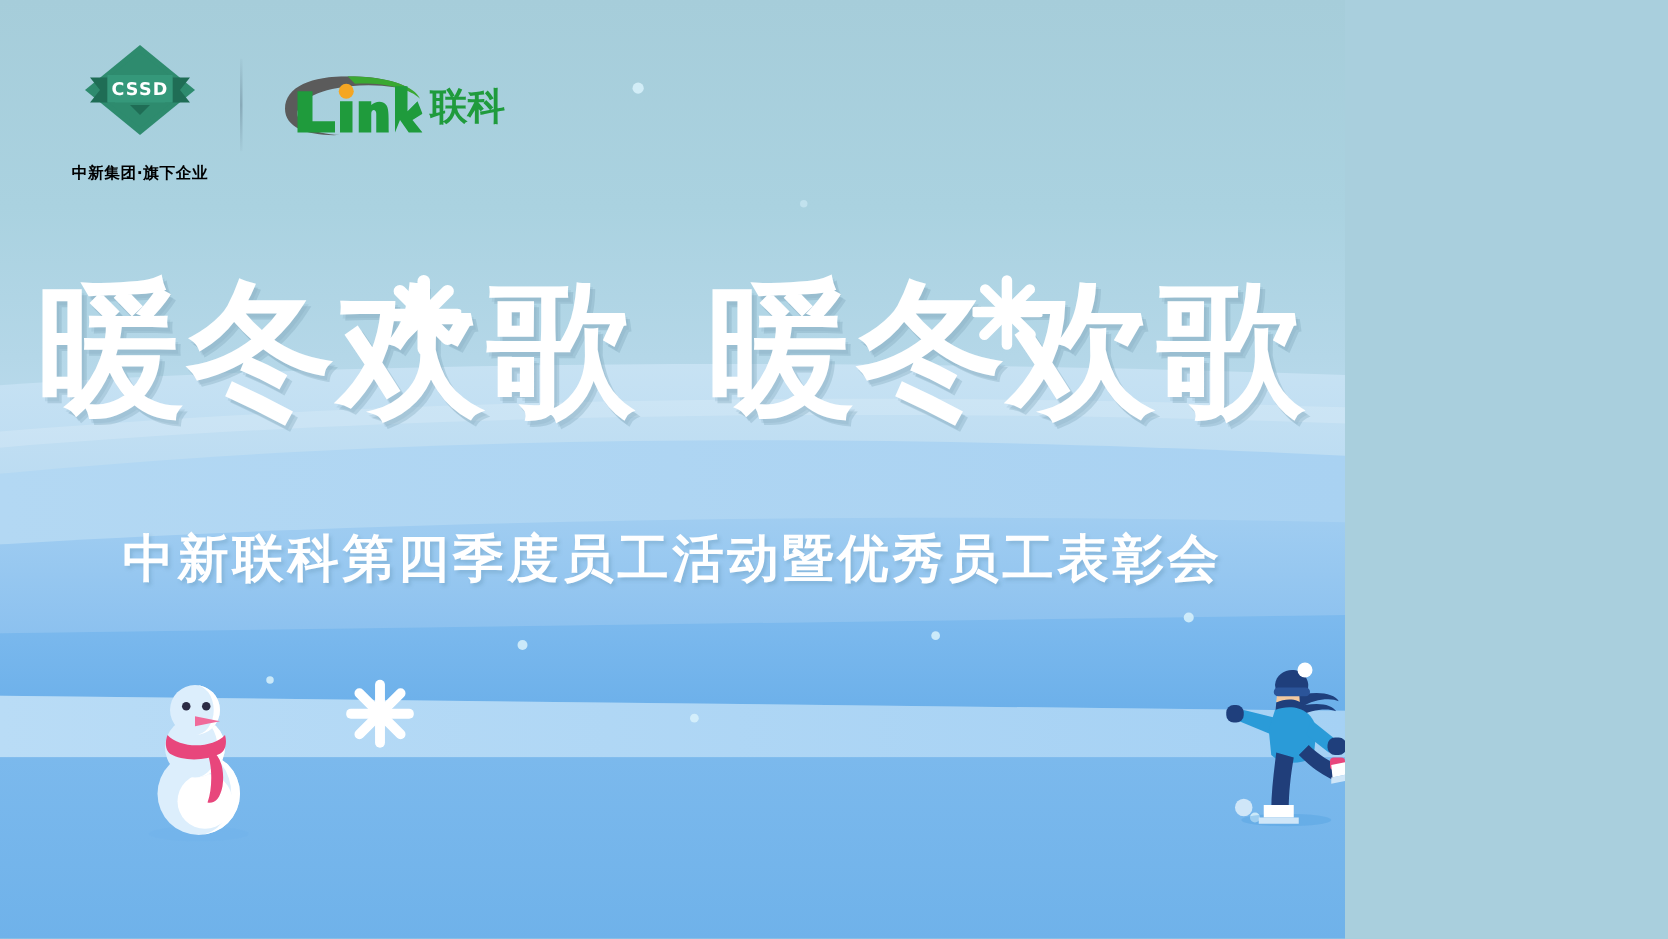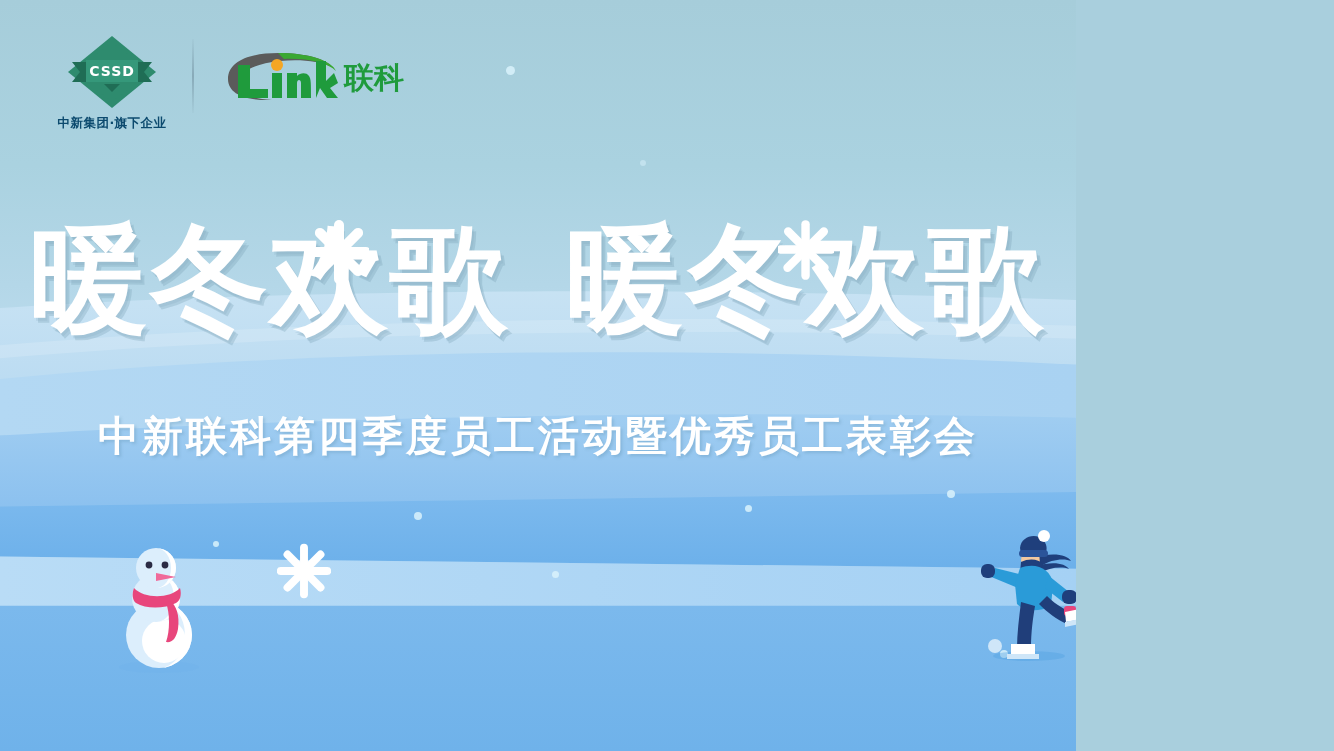--- a/index.html
+++ b/index.html
@@ -24,22 +24,22 @@
   
   .logo-bar{
     position:absolute; left:52px; top:34px;
     display:flex; align-items:center; gap:0;
   }
   .cssd-block{
     width:120px; display:flex; flex-direction:column; align-items:center;
   }
   .cssd-mark{ width:92px; height:76px; position:relative; }
   .cssd-caption{
-    margin-top:5px;
-    font-size:12.5px; font-weight:bold; color:#0c4a6e;
+    margin-top:20px;
+    font-size:12.5px; font-weight:bold; color:#000000;
     letter-spacing:.5px; white-space:nowrap;
     font-family:"DejaVu Sans","Liberation Sans",sans-serif;
   }
   .divider{
     width:2px; height:74px; margin:0 26px 14px 20px;
     background:linear-gradient(180deg,rgba(110,140,155,.05),rgba(110,140,155,.55),rgba(110,140,155,.05));
   }
   .link-block{ display:flex; align-items:center; margin-bottom:10px; }
   .link-mark{ width:118px; height:50px; }
   .link-cn{
@@ -58,21 +58,21 @@
     font-size:118px; line-height:1.04;
     font-weight:bold; color:#ffffff;
     font-family:"DejaVu Sans","Liberation Sans",sans-serif;
     letter-spacing:2px;
     text-shadow: 4px 5px 0 rgba(120,160,180,.30),
                  2px 3px 0 rgba(130,170,190,.22);
   }
   .title-gap{ display:inline-block; width:46px; }
 
   .subtitle{
-    position:absolute; left:0; right:0; top:409px;
+    position:absolute; left:0; right:0; top:420px;
     text-align:center;
     font-size:41px; font-weight:bold; color:#ffffff;
     letter-spacing:3px;
     font-family:"DejaVu Sans","Liberation Sans",sans-serif;
     text-shadow:2px 2px 3px rgba(90,140,170,.30);
   }
 
   
   .flake-accent{ position:absolute; pointer-events:none; }
   .flake-accent.f1{ left:309px; top:219px; }

